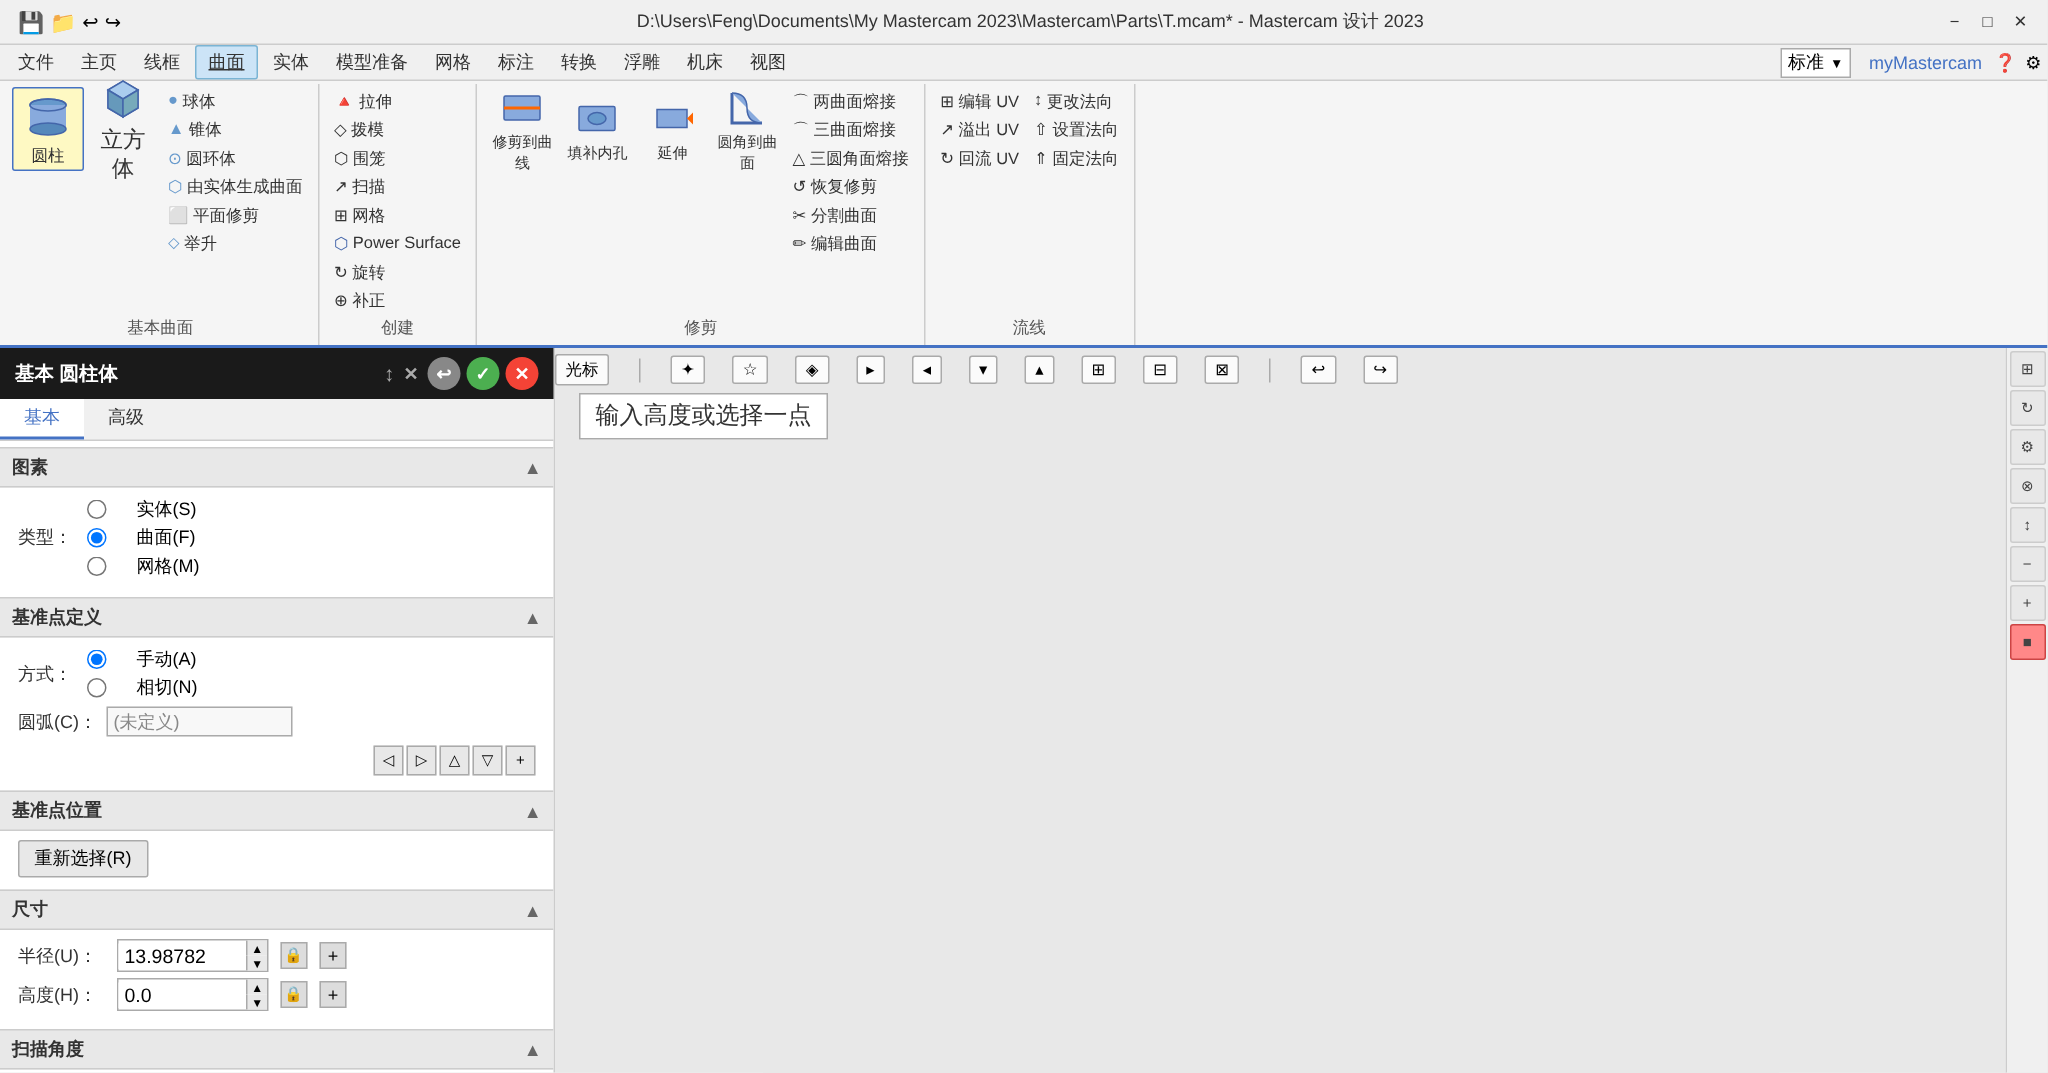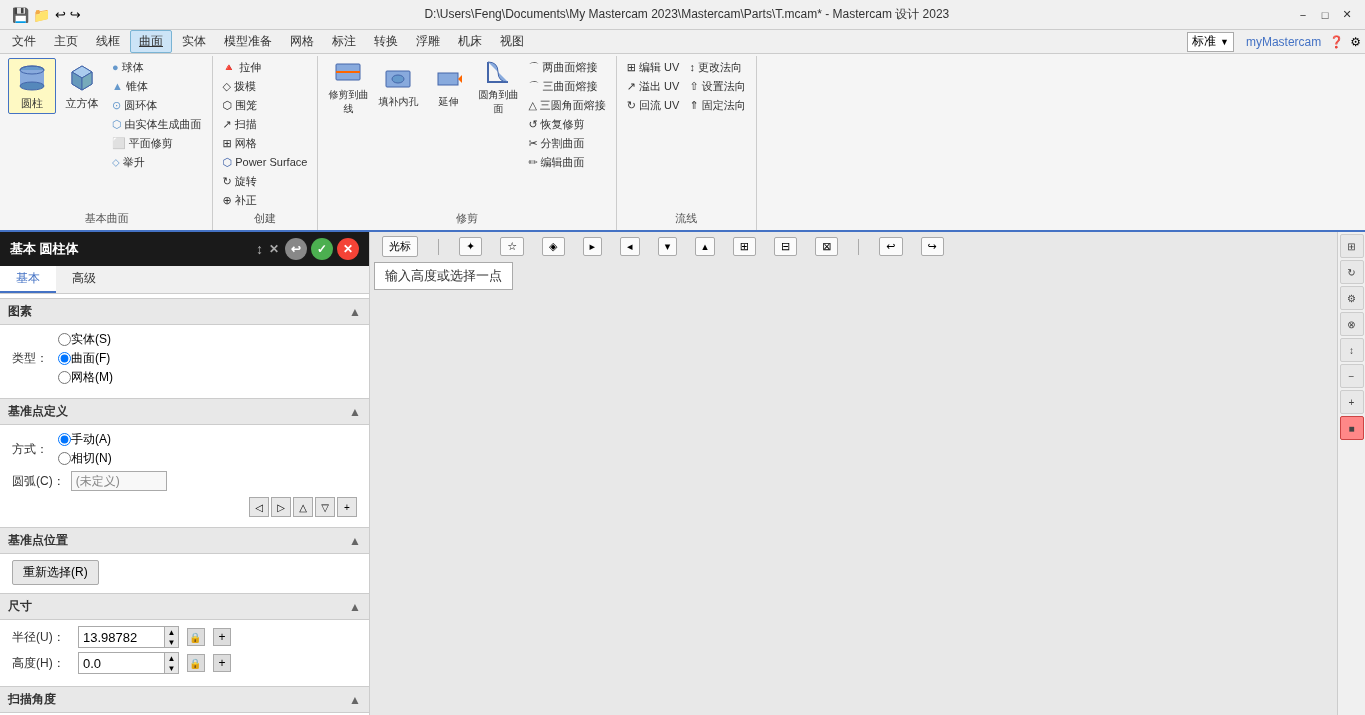--- a/index.html
+++ b/index.html
@@ -47,40 +47,40 @@
     
     .panel-body { flex: 1; overflow-y: auto; padding: 4px 0; }
     .section { margin-bottom: 2px; }
     .section-header { display: flex; align-items: center; justify-content: space-between; padding: 4px 8px; background: #e8e8e8; cursor: pointer; border-top: 1px solid #ccc; border-bottom: 1px solid #ccc; }
     .section-title { font-size: 12px; font-weight: bold; color: #333; }
     .section-collapse { font-size: 12px; color: #666; }
     .section-body { padding: 6px 12px; }
     .field-row { display: flex; align-items: center; margin-bottom: 4px; gap: 6px; }
     .field-label { font-size: 12px; color: #333; min-width: 40px; }
     .radio-group { display: flex; flex-direction: column; gap: 2px; }
-    .radio-item { display: flex; align-items: center; gap: 0; font-size: 12px; }
+    .radio-item { display: flex; align-items: center; gap: 20px; font-size: 12px; }
     .radio-item input[type=radio] { margin: 0; }
     .input-field { border: 1px solid #aaa; padding: 2px 4px; font-size: 12px; background: white; outline: none; }
-    .input-medium { width: 96px; }
+    .input-medium { width: 124px; }
     .spinbox { display: flex; align-items: center; border: 1px solid #aaa; background: white; }
     .spinbox input { border: none; outline: none; padding: 1px 4px; font-size: 13px; width: 80px; }
     .spinbox-btns { display: flex; flex-direction: column; }
     .spinbox-btn { width: 14px; height: 10px; border: none; background: #e8e8e8; cursor: pointer; display: flex; align-items: center; justify-content: center; font-size: 8px; border-left: 1px solid #aaa; }
     .lock-btn { width: 18px; height: 18px; border: none; background: #ddd; border: 1px solid #aaa; cursor: pointer; display: flex; align-items: center; justify-content: center; font-size: 10px; margin-left: 2px; }
     .add-btn { width: 18px; height: 18px; border: none; background: #ddd; border: 1px solid #aaa; cursor: pointer; display: flex; align-items: center; justify-content: center; font-size: 12px; margin-left: 2px; }
     .icon-btns-row { display: flex; gap: 2px; justify-content: flex-end; padding: 2px 0; }
     .icon-btn-small { width: 20px; height: 20px; border: 1px solid #aaa; background: #e8e8e8; cursor: pointer; display: flex; align-items: center; justify-content: center; font-size: 10px; }
     .action-btn { padding: 3px 10px; border: 1px solid #aaa; background: #e8e8e8; cursor: pointer; font-size: 12px; border-radius: 2px; }
 
     
     .viewport { flex: 1; background: #e8e8e8; position: relative; overflow: hidden; }
-    .viewport-toolbar { position: absolute; top: 4px; left: 0; right: 0; display: flex; align-items: center; justify-content: flex-start; gap: 18px; margin-left: 12px; }
+    .viewport-toolbar { position: absolute; top: 4px; left: 0; right: 0; display: flex; align-items: center; justify-content: flex-start; gap: 18px; }
     .vp-btn { padding: 2px 6px; border: 1px solid #aaa; background: rgba(255,255,255,0.8); cursor: pointer; font-size: 11px; border-radius: 2px; }
     .vp-separator { width: 1px; height: 16px; background: #aaa; margin: 0 2px; }
-    .viewport-hint { position: absolute; top: 30px; left: 4px; background: white; border: 1px solid #aaa; padding: 4px 10px; font-size: 13px; color: #333; }
+    .viewport-hint { position: absolute; top: 30px; left: 16px; background: white; border: 1px solid #aaa; padding: 4px 10px; font-size: 16px; color: #333; }
     
     
     .right-panel { width: 28px; background: #f0f0f0; border-left: 1px solid #ccc; display: flex; flex-direction: column; align-items: center; padding: 2px 0; gap: 2px; }
     .right-btn { width: 24px; height: 24px; border: 1px solid #ccc; background: #e8e8e8; cursor: pointer; display: flex; align-items: center; justify-content: center; font-size: 10px; border-radius: 2px; color: #444; }
     .right-btn.red { background: #f88; border-color: #c44; }
 
     
     .panel-body::-webkit-scrollbar { width: 8px; }
     .panel-body::-webkit-scrollbar-track { background: #f0f0f0; }
     .panel-body::-webkit-scrollbar-thumb { background: #ccc; border-radius: 4px; }
@@ -148,21 +148,21 @@
 
         <div class="ribbon-btn-large">
           <div class="icon-large">
             <svg width="32" height="32" viewBox="0 0 32 32">
               <polygon points="6,22 16,28 26,22 26,10 16,4 6,10" fill="#88bbdd" stroke="#4466aa" stroke-width="1"></polygon>
               <polygon points="6,10 16,16 26,10 16,4" fill="#aaccee" stroke="#4466aa" stroke-width="1"></polygon>
               <polygon points="6,10 16,16 16,28 6,22" fill="#6699bb" stroke="#4466aa" stroke-width="1"></polygon>
               <polygon points="26,10 16,16 16,28 26,22" fill="#77aabb" stroke="#4466aa" stroke-width="1"></polygon>
             </svg>
           </div>
-          <span style="font-size:11px;margin-top:2px;">立方体</span>
+          <span style="font-size:15px;margin-top:2px;">立方体</span>
         </div>
 
         <div class="ribbon-col">
           <div class="ribbon-btn-small">
             <span style="color:#6699cc;">●</span>
             <span>球体</span>
           </div>
           <div class="ribbon-btn-small">
             <span style="color:#6699cc;">▲</span>
             <span>锥体</span>

